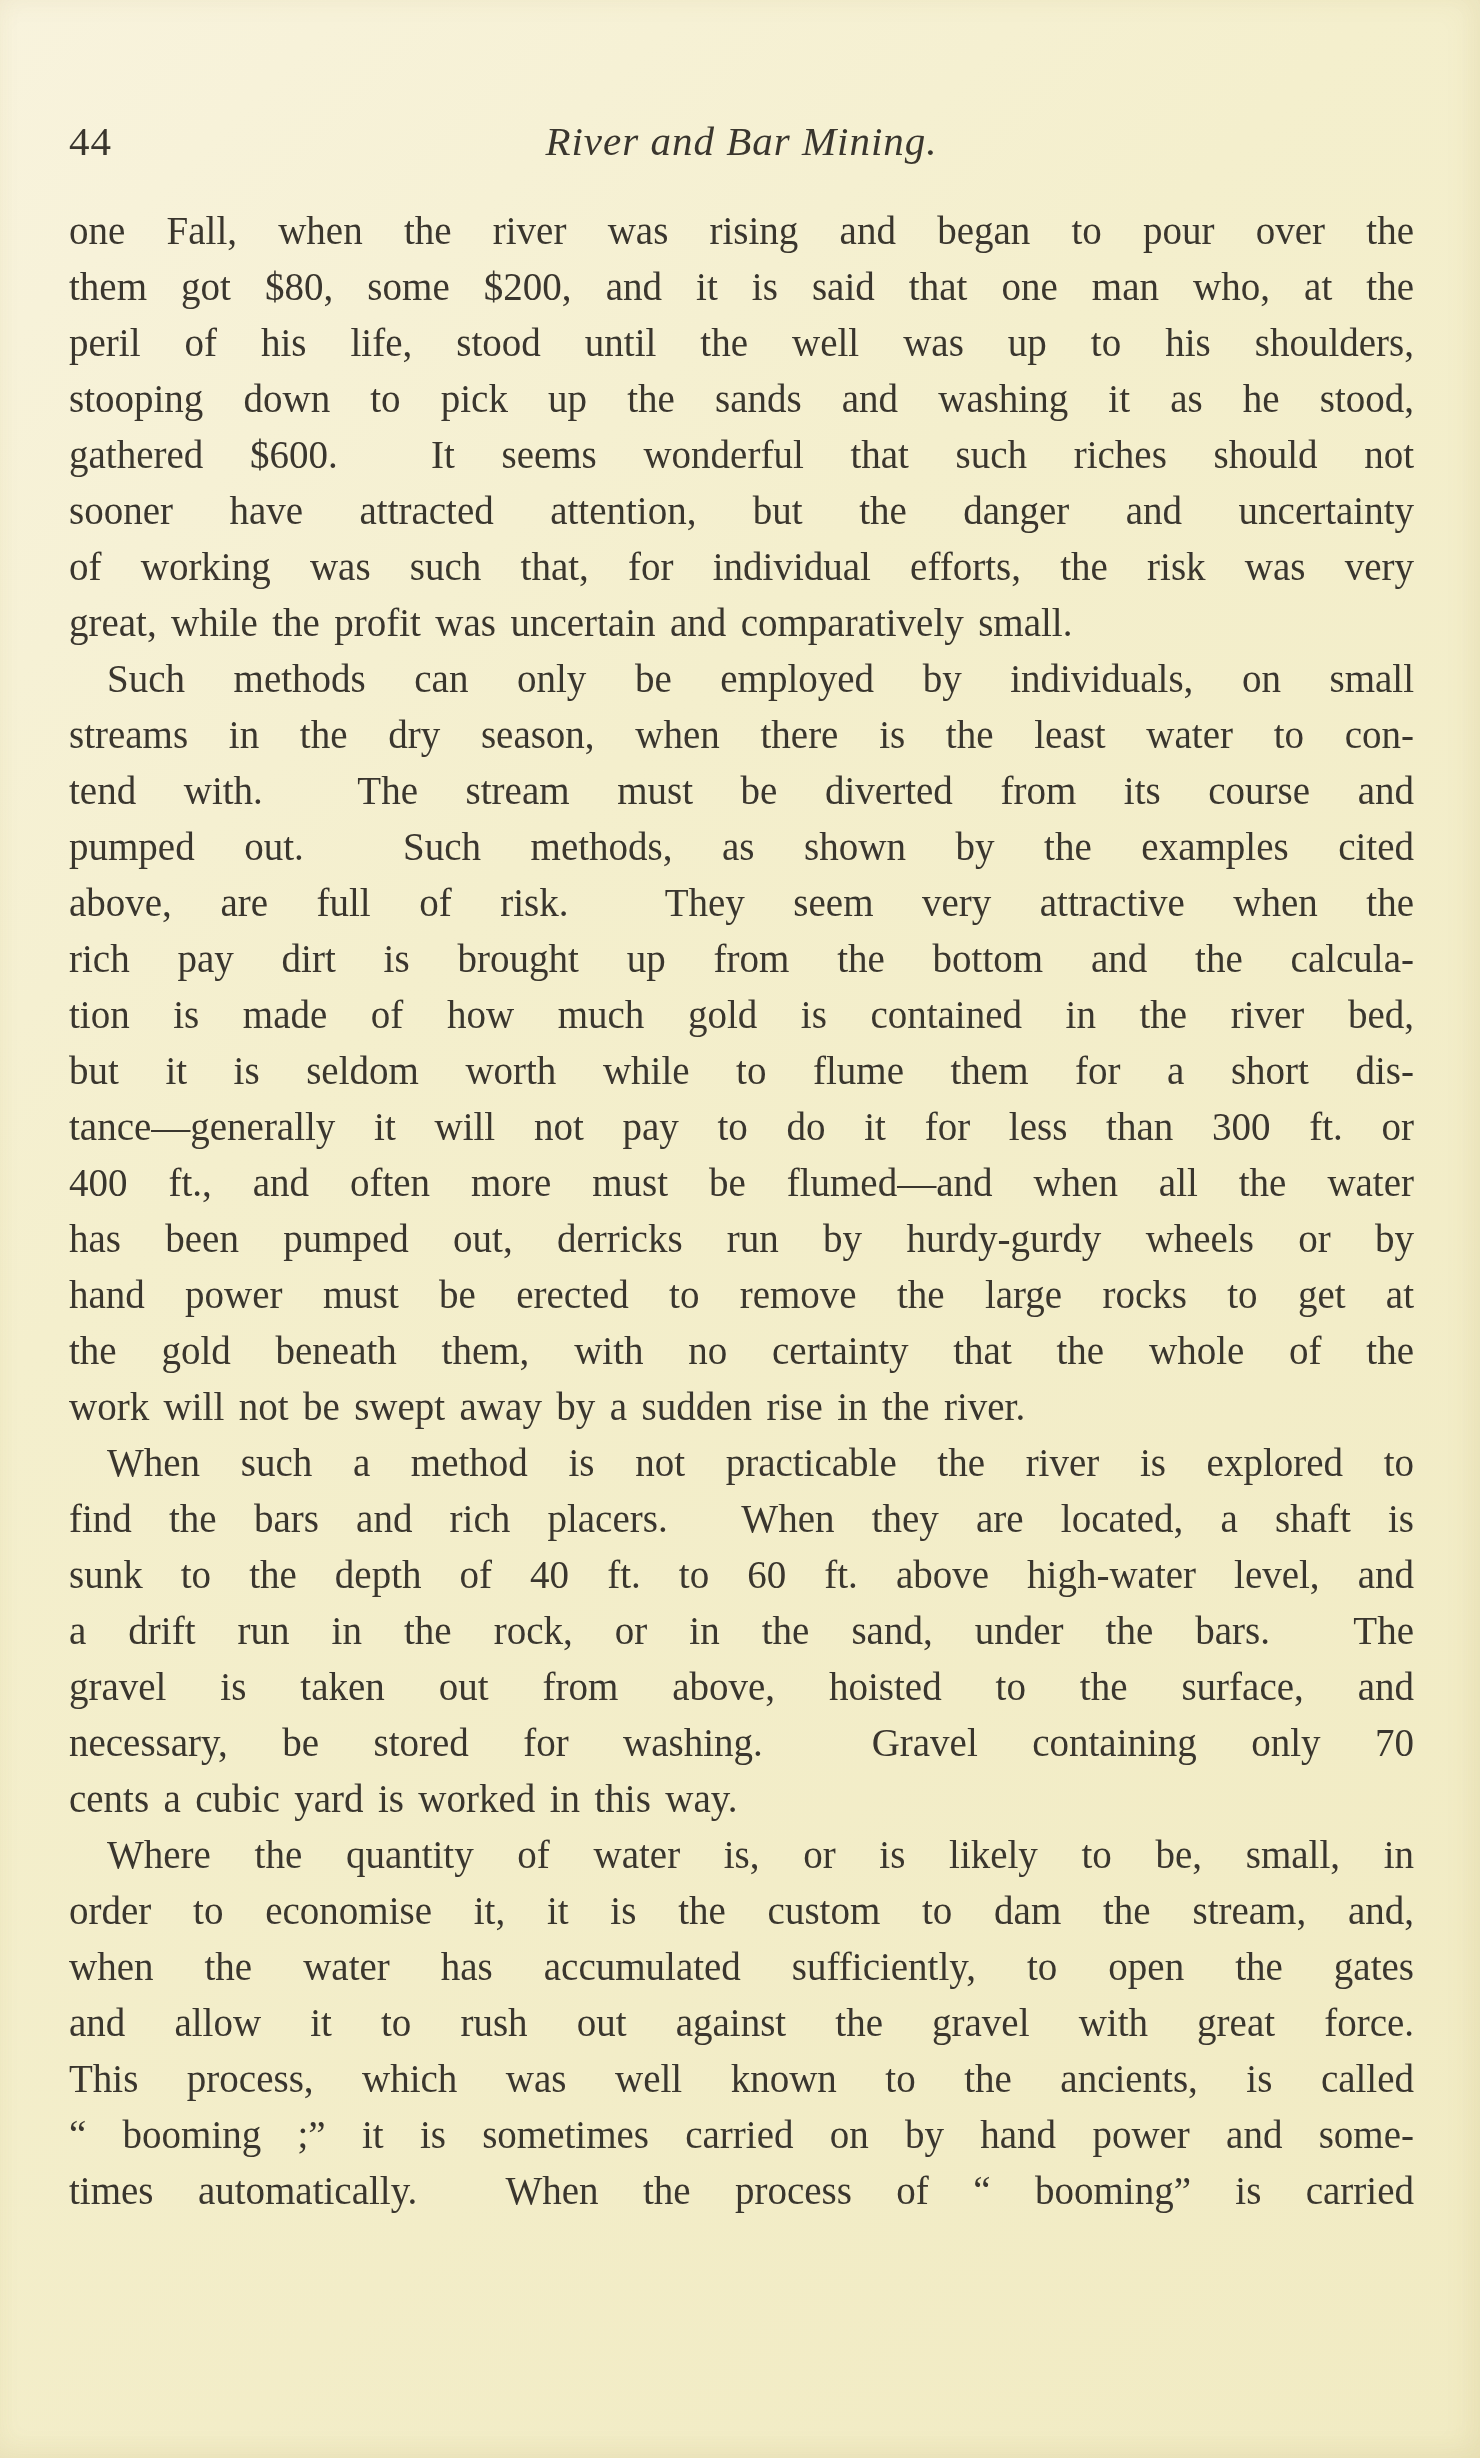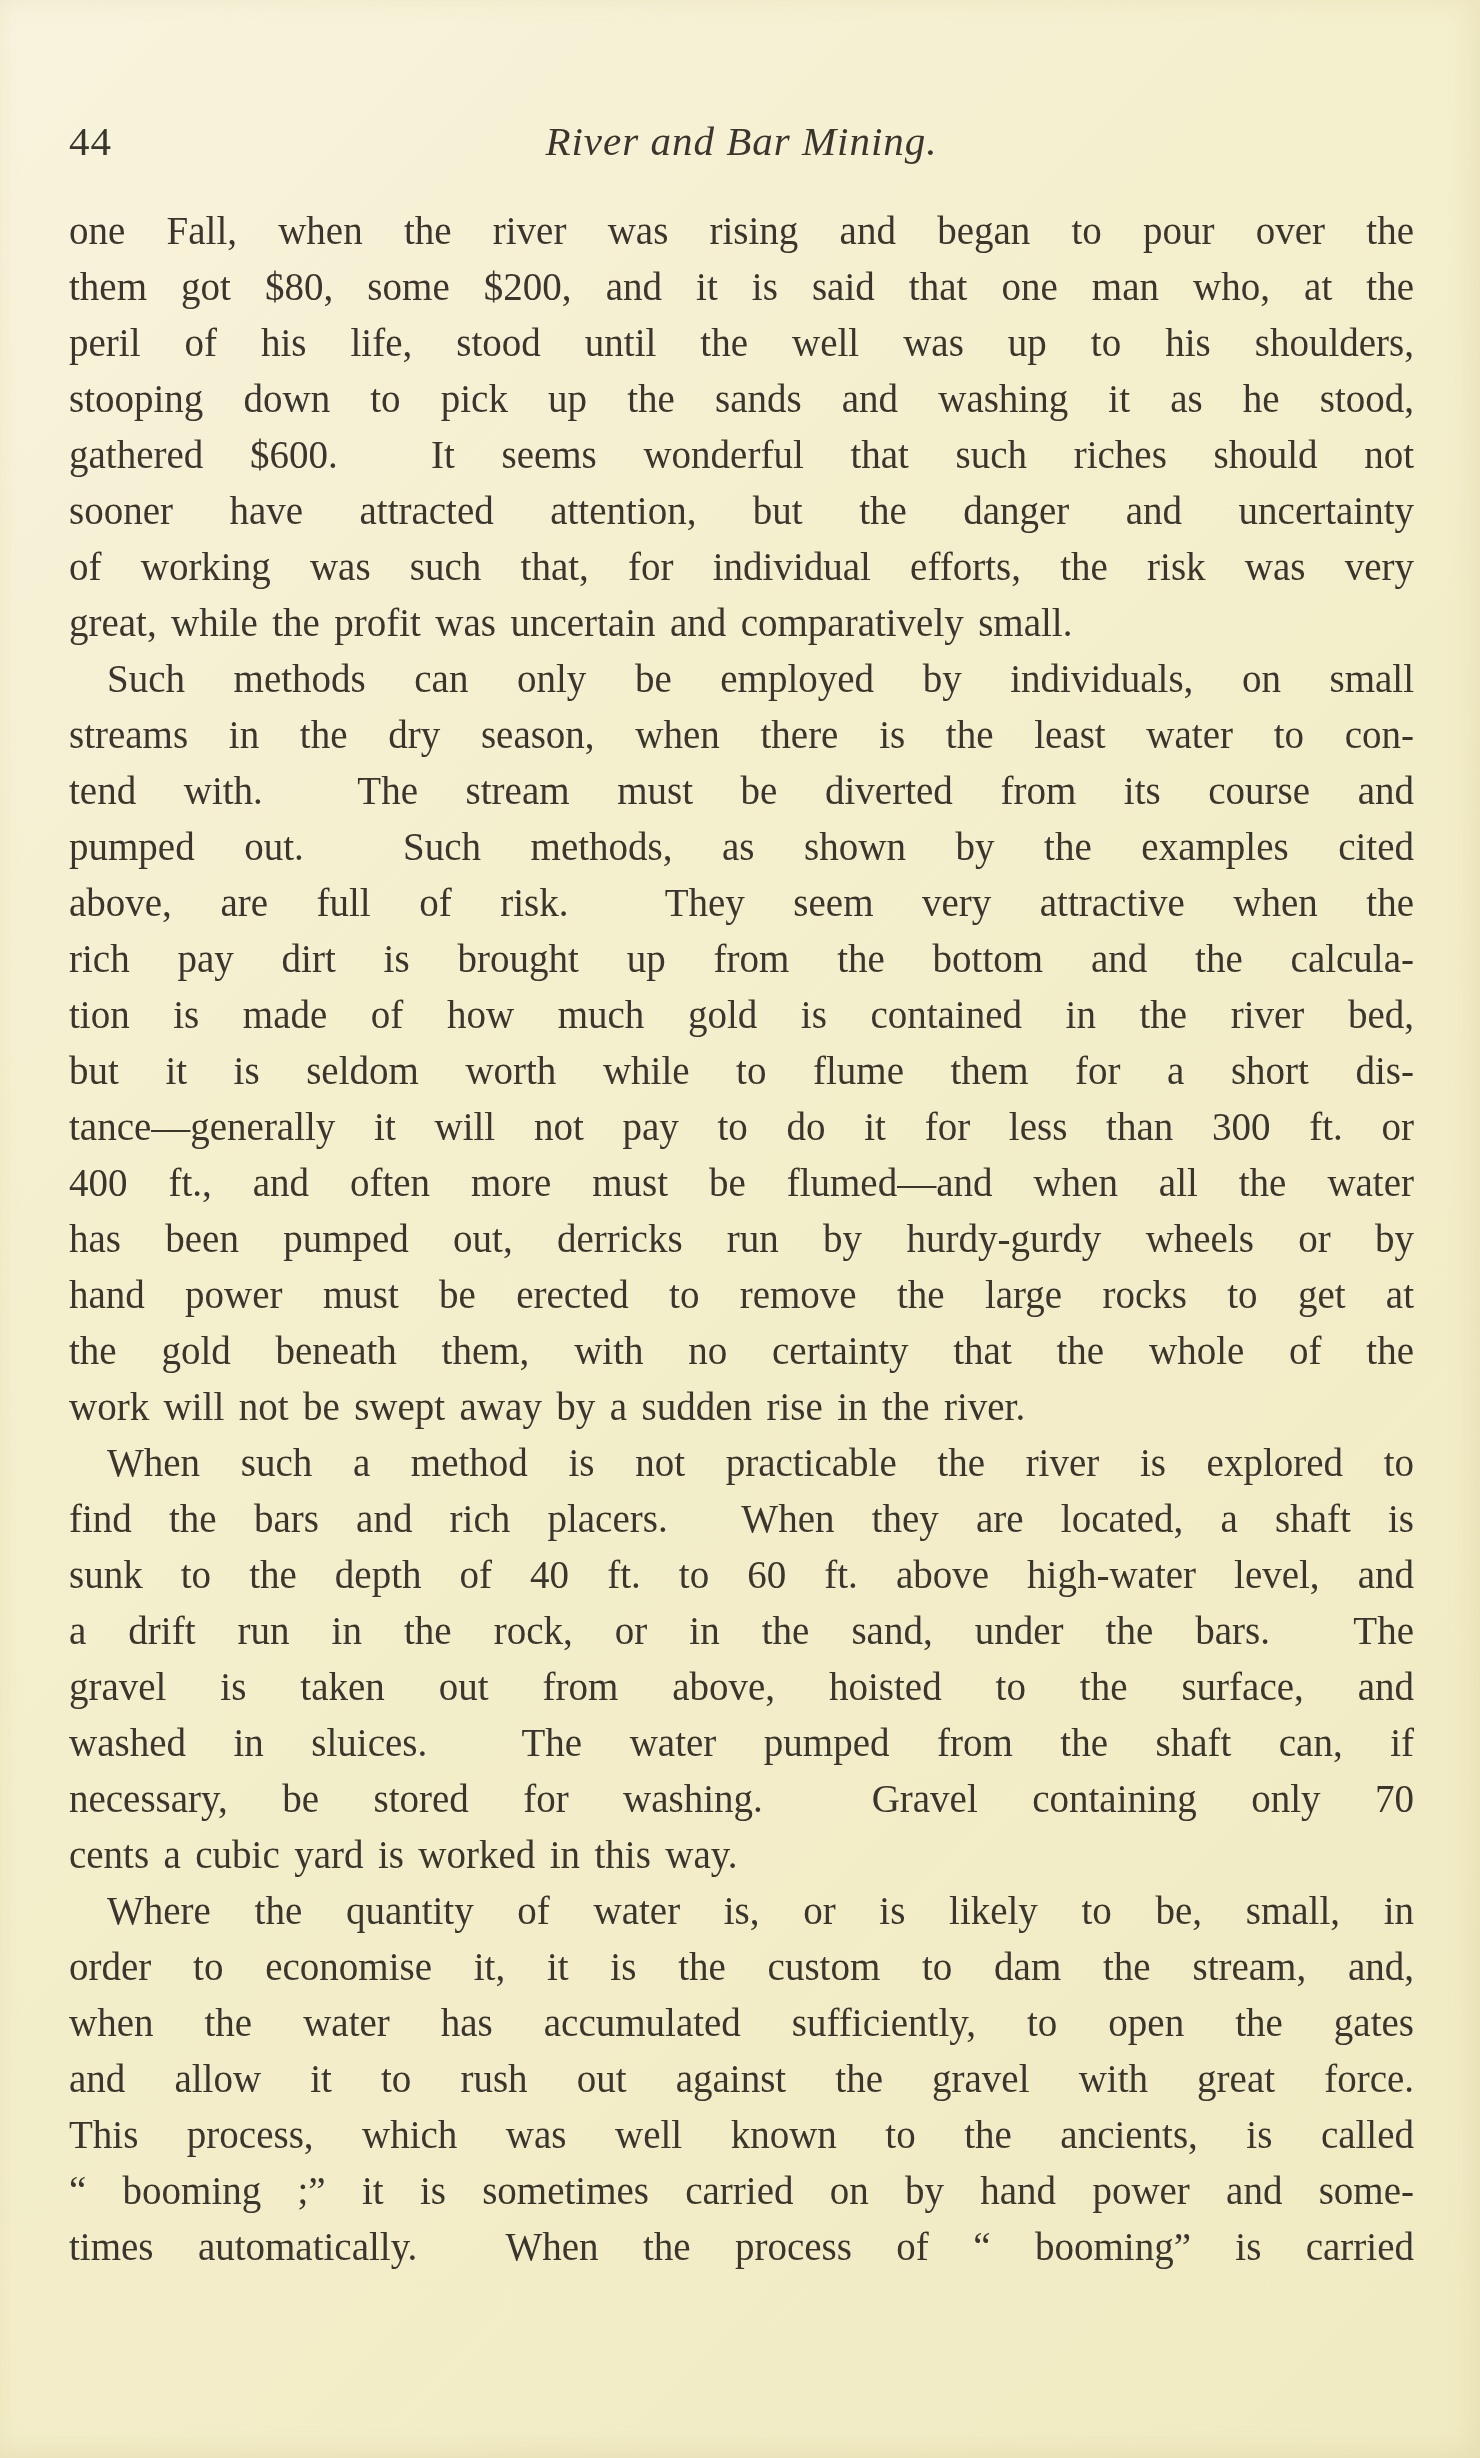--- a/index.html
+++ b/index.html
@@ -95,21 +95,20 @@
       <div class="line">400 ft., and often more must be flumed—and when all the water</div>
       <div class="line">has been pumped out, derricks run by hurdy-gurdy wheels or by</div>
       <div class="line">hand power must be erected to remove the large rocks to get at</div>
       <div class="line">the gold beneath them, with no certainty that the whole of the</div>
       <div class="line para-end">work will not be swept away by a sudden rise in the river.</div>
       <div class="line indent">When such a method is not practicable the river is explored to</div>
       <div class="line">find the bars and rich placers.&nbsp; When they are located, a shaft is</div>
       <div class="line">sunk to the depth of 40 ft. to 60 ft. above high-water level, and</div>
       <div class="line">a drift run in the rock, or in the sand, under the bars.&nbsp; The</div>
       <div class="line">gravel is taken out from above, hoisted to the surface, and</div>
-      <div class="line">washed in sluices.&nbsp; The water pumped from the shaft can, if</div>
       <div class="line">necessary, be stored for washing.&nbsp; Gravel containing only 70</div>
       <div class="line para-end">cents a cubic yard is worked in this way.</div>
       <div class="line indent">Where the quantity of water is, or is likely to be, small, in</div>
       <div class="line">order to economise it, it is the custom to dam the stream, and,</div>
       <div class="line">when the water has accumulated sufficiently, to open the gates</div>
       <div class="line">and allow it to rush out against the gravel with great force.</div>
       <div class="line">This process, which was well known to the ancients, is called</div>
       <div class="line">“ booming ;” it is sometimes carried on by hand power and some-</div>
       <div class="line">times automatically.&nbsp; When the process of “ booming” is carried</div>
     </div>

